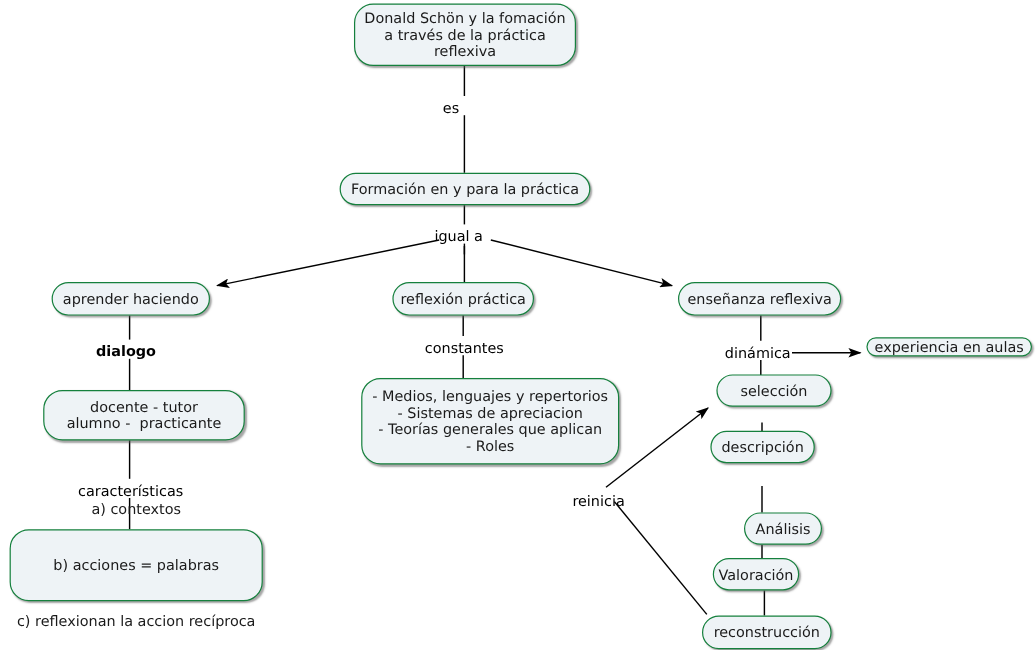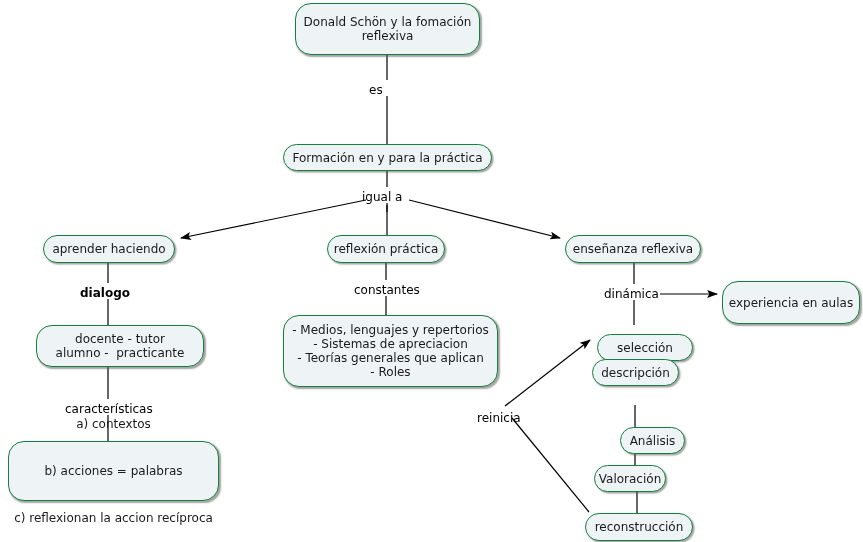--- a/index.html
+++ b/index.html
@@ -102,62 +102,63 @@
       <path d="M635,454 L635,465"></path>
       <path d="M637,492 L637,513"></path>
 
       <path d="M589,512 L512,418"></path>
       <path d="M505,406 L590,340" marker-end="url(#arrowhead)"></path>
     </g>
   </svg>
 
   <div class="node" style="left:295px; top:3px; width:185px; height:52px;">
     <span>Donald Schön y la fomación</span>
+    <span>a través de la práctica</span>
     <span>reflexiva</span>
   </div>
 
   <div class="node" style="left:283px; top:144px; width:209px; height:27px;">
     <span>Formación en y para la práctica</span>
   </div>
 
   <div class="node" style="left:43px; top:235px; width:132px; height:28px;">
     <span>aprender haciendo</span>
   </div>
 
   <div class="node" style="left:327px; top:235px; width:118px; height:28px;">
     <span>reflexión práctica</span>
   </div>
 
   <div class="node" style="left:565px; top:235px; width:136px; height:28px;">
     <span>enseñanza reflexiva</span>
   </div>
 
-  <div class="node" style="left:722px; top:281px; width:138px; height:43px;">
+  <div class="node" style="left:722px; top:281px; width:138px; height:16px;">
     <span>experiencia en aulas</span>
   </div>
 
   <div class="node" style="left:36px; top:325px; width:168px; height:42px;">
     <span>docente - tutor</span>
     <span>alumno -  practicante</span>
   </div>
 
-  <div class="node" style="left:283px; top:315px; width:215px; height:72px;">
+  <div class="node" style="left:301px; top:315px; width:215px; height:72px;">
     <span>- Medios, lenguajes y repertorios</span>
     <span>- Sistemas de apreciacion</span>
     <span>- Teorías generales que aplican</span>
     <span>- Roles</span>
   </div>
 
   <div class="node" style="left:8px; top:441px; width:211px; height:60px;gap:33px;">
     <span>a) contextos</span>
     <span>b) acciones = palabras</span>
     <span>c) reflexionan la accion recíproca</span>
   </div>
 
-  <div class="node" style="left:597px; top:334px; width:96px; height:27px;">
+  <div class="node" style="left:597px; top:312px; width:96px; height:27px;">
     <span>selección</span>
   </div>
 
   <div class="node" style="left:592px; top:359px; width:87px; height:27px;">
     <span>descripción</span>
   </div>
 
   <div class="node" style="left:620px; top:427px; width:65px; height:27px;">
     <span>Análisis</span>
   </div>

